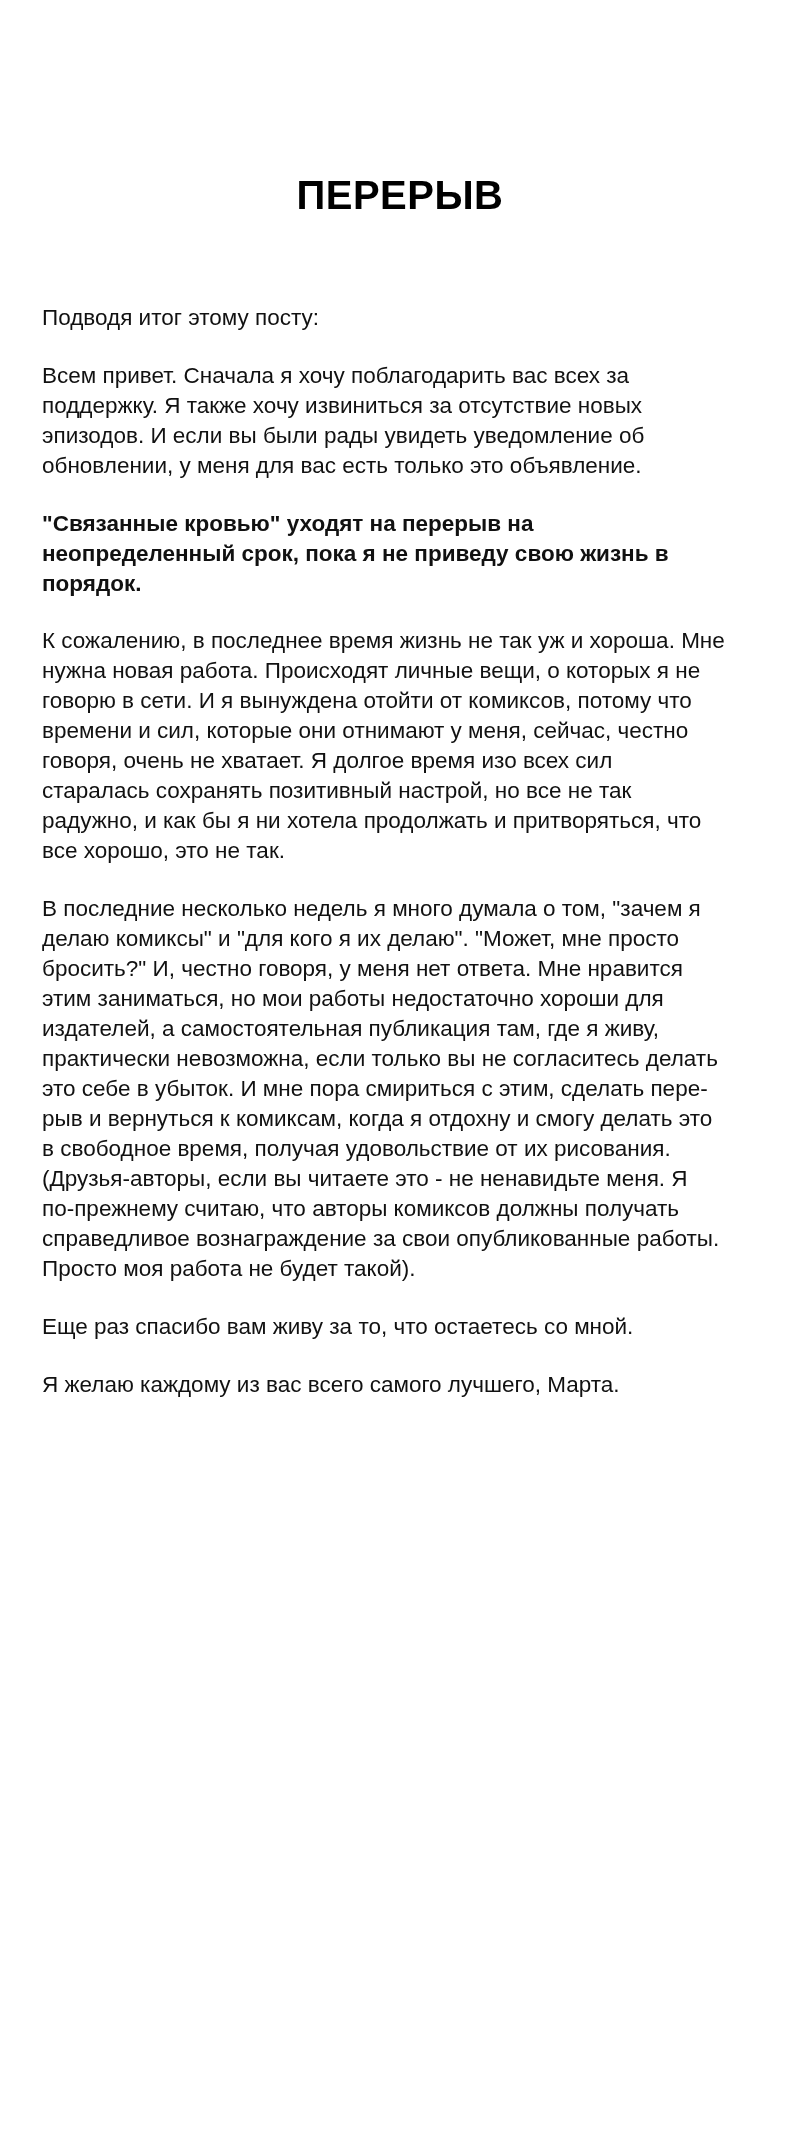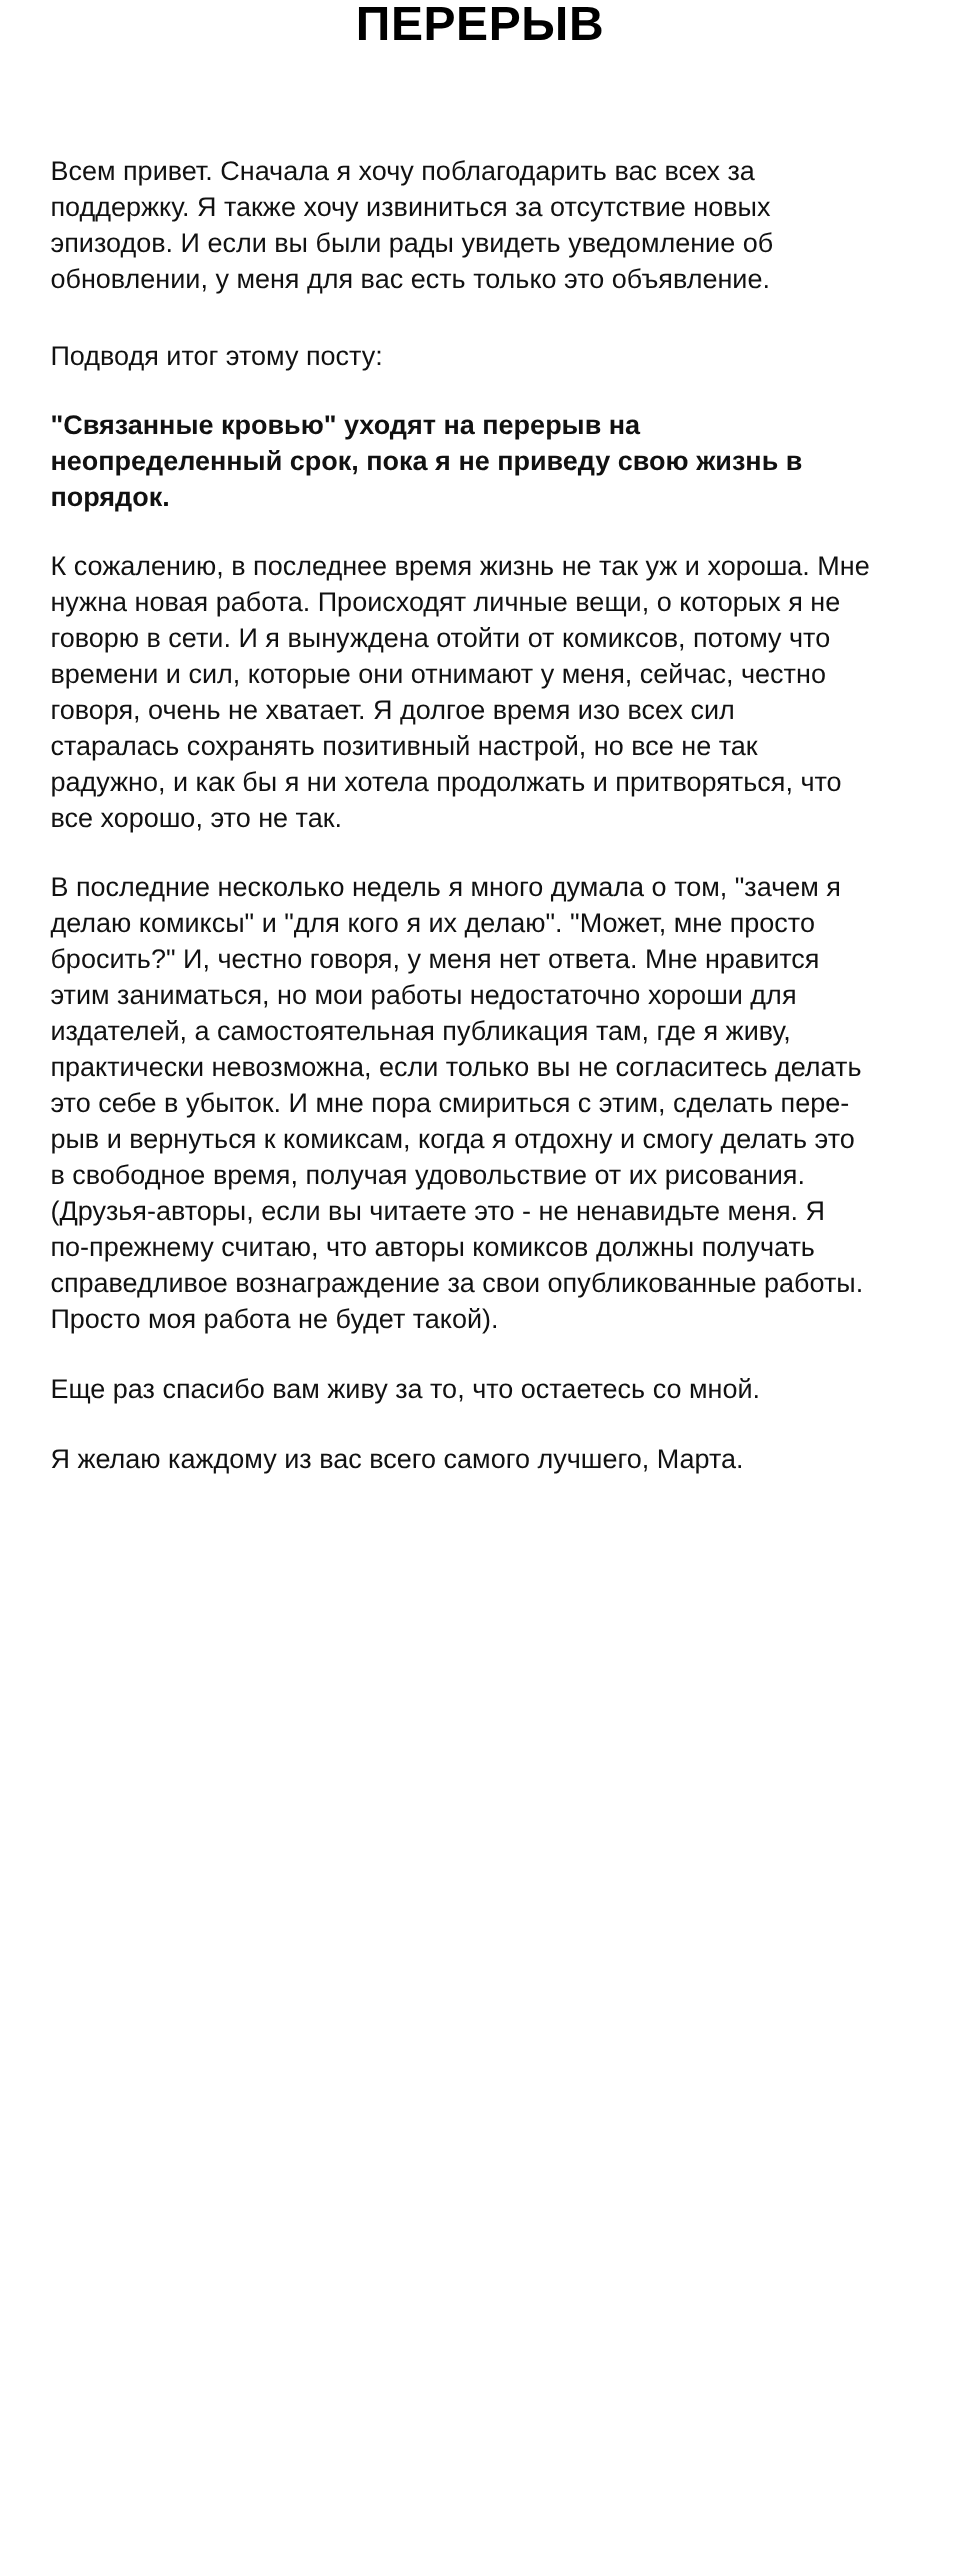--- a/index.html
+++ b/index.html
@@ -21,20 +21,21 @@
     background: #ffffff;
     position: relative;
   }
   .post-title {
     text-align: center;
     font-size: 40px;
     font-weight: bold;
     letter-spacing: 0.5px;
     color: #000000;
     margin: 0;
+    padding-top: 175px;
     line-height: 1.0;
   }
   .post-body {
     padding: 0 75px 0 42px;
     margin-top: 88px;
   }
   .para {
     font-size: 22.5px;
     line-height: 30px;
     color: #111111;
@@ -56,23 +57,23 @@
 </style>
 </head>
 <body>
 
 <div class="page">
 
   <h1 class="post-title">ПЕРЕРЫВ</h1>
 
   <div class="post-body">
 
+    <p class="para spaced-above">Подводя итог этому посту:</p>
+
     <p class="para">Всем привет. Сначала я хочу поблагодарить вас всех за поддержку. Я также хочу извиниться за отсутствие новых эпизодов. И если вы были ра­ды увидеть уведомление об обновлении, у меня для вас есть только это объявление.</p>
-
-    <p class="para spaced-above">Подводя итог этому посту:</p>
 
     <p class="para bold">"Связанные кровью" уходят на перерыв на неопределенный срок, пока я не приведу свою жизнь в порядок.</p>
 
     <p class="para">К сожалению, в последнее время жизнь не так уж и хороша. Мне нужна новая работа. Происходят личные вещи, о которых я не говорю в сети. И я вынуждена отойти от комиксов, потому что вре­мени и сил, которые они отнимают у меня, сейчас, честно говоря, очень не хватает. Я долгое время изо всех сил старалась сохранять позитивный настрой, но все не так радужно, и как бы я ни хо­тела продолжать и притворяться, что все хорошо, это не так.</p>
 
     <p class="para">В последние несколько недель я много думала о том, "зачем я делаю комиксы" и "для кого я их делаю". "Может, мне просто бросить?" И, честно говоря, у меня нет ответа. Мне нравится этим за­ниматься, но мои работы недостаточно хороши для издателей, а самостоятельная публикация там, где я живу, практически невозможна, если только вы не согласитесь делать это себе в убы­ток. И мне пора смириться с этим, сделать пере­рыв и вернуться к комиксам, когда я отдохну и смогу делать это в свободное время, получая удовольствие от их рисования. (Друзья-авторы, если вы читаете это - не ненавидьте меня. Я по-прежнему считаю, что авторы комиксов долж­ны получать справедливое вознаграждение за свои опубликованные работы. Просто моя работа не будет такой).</p>
 
     <p class="para">Еще раз спасибо вам живу за то, что остаетесь со мной.</p>
 
     <p class="para">Я желаю каждому из вас всего самого лучшего, Марта.</p>

